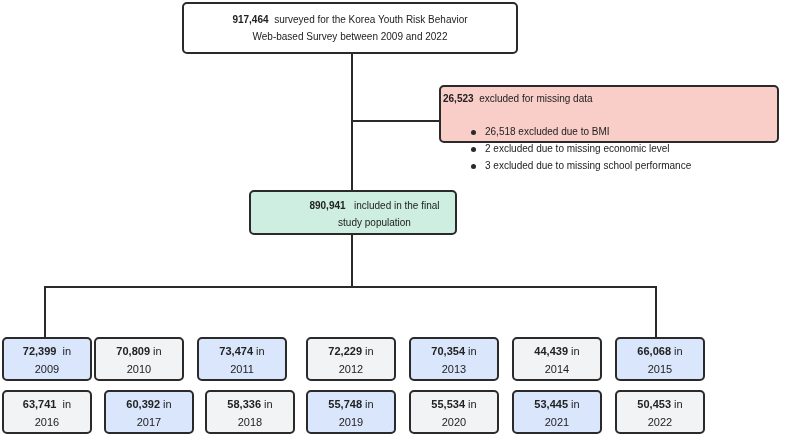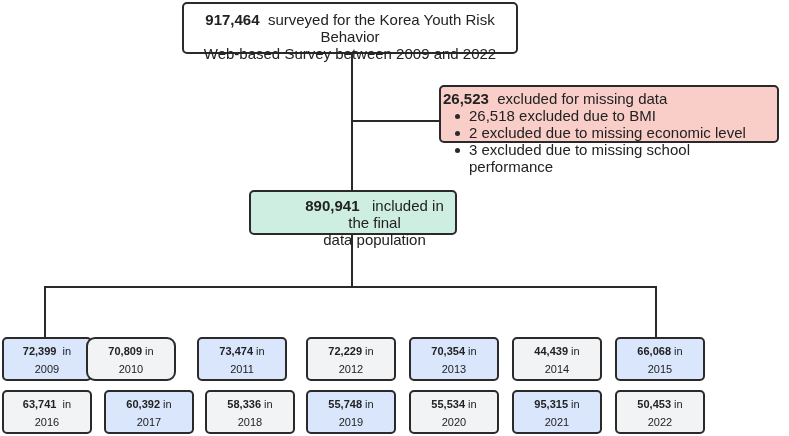--- a/index.html
+++ b/index.html
@@ -1,25 +1,25 @@
 <!DOCTYPE html>
 <html><head>
 <meta charset="utf-8">
 <style>
   html, body { margin: 0; padding: 0; background: #ffffff; }
   body { width: 789px; height: 436px; position: relative; overflow: hidden;
          font-family: "Liberation Sans", sans-serif; color: #222; }
   .box { position: absolute; box-sizing: border-box; border: 2px solid #2a2a2a;
-         border-radius: 5px; text-align: center; font-size: 15px; line-height: 17px; }
+         border-radius: 5px; text-align: center; font-size: 10px; line-height: 17px; }
   .b { font-weight: bold; }
   .line { position: absolute; background: #2a2a2a; }
   .top { left: 182px; top: 2px; width: 336px; height: 52px; background: #fff; padding-top: 7px; }
   .excl { left: 439px; top: 85px; width: 340px; height: 58px; background: #f9cdc8;
           text-align: left; padding: 3px 0 0 2px; }
-  .excl ul { margin: 0; padding-left: 26px; list-style: none; }
+  .excl ul { margin: 16px; padding-left: 26px; list-style: none; }
   .excl li { position: relative; }
   .excl li::before { content: ""; position: absolute; left: -14px; top: 7px; width: 5px; height: 5px;
                      border-radius: 50%; background: #2a2a2a; }
   .incl { left: 249px; top: 190px; width: 208px; height: 45px; background: #cdeee1; padding-top: 5px; padding-left: 43px; }
   .yr { width: 90px; height: 44px; padding-top: 3px; font-size: 11px; line-height: 18px; }
   .blue { background: #d9e6fb; }
   .grey { background: #f2f3f5; }
 </style>
 </head>
 <body>
@@ -40,28 +40,28 @@
   <div><span class="b">26,523</span>&nbsp; <span>excluded for missing data</span></div>
   <ul>
     <li>26,518 excluded due to BMI</li>
     <li>2 excluded due to missing economic level</li>
     <li>3 excluded due to missing school performance</li>
   </ul>
 </div>
 
 <div class="box incl">
   <div><span class="b">890,941</span>&nbsp;&nbsp; <span>included in the final</span></div>
-  <div>data population</div>
+  <div>study population</div>
 </div>
 
 <div class="box yr blue" style="left:2px;top:337px;">
     <div><span class="b">72,399</span>&nbsp; <span>in</span></div>
     <div>2009</div>
   </div>
-<div class="box yr grey" style="left:86px;top:337px;border-radius:9px;">
+<div class="box yr grey" style="left:94px;top:337px;">
     <div><span class="b">70,809</span> <span>in</span></div>
     <div>2010</div>
   </div>
 <div class="box yr blue" style="left:197px;top:337px;">
     <div><span class="b">73,474</span> <span>in</span></div>
     <div>2011</div>
   </div>
 <div class="box yr grey" style="left:306px;top:337px;">
     <div><span class="b">72,229</span> <span>in</span></div>
     <div>2012</div>
@@ -93,19 +93,19 @@
   </div>
 <div class="box yr blue" style="left:306px;top:390px;">
     <div><span class="b">55,748</span> <span>in</span></div>
     <div>2019</div>
   </div>
 <div class="box yr grey" style="left:409px;top:390px;">
     <div><span class="b">55,534</span> <span>in</span></div>
     <div>2020</div>
   </div>
 <div class="box yr blue" style="left:512px;top:390px;">
-    <div><span class="b">95,315</span> <span>in</span></div>
+    <div><span class="b">53,445</span> <span>in</span></div>
     <div>2021</div>
   </div>
 <div class="box yr grey" style="left:615px;top:390px;">
     <div><span class="b">50,453</span> <span>in</span></div>
     <div>2022</div>
   </div>
 
 </body></html>

